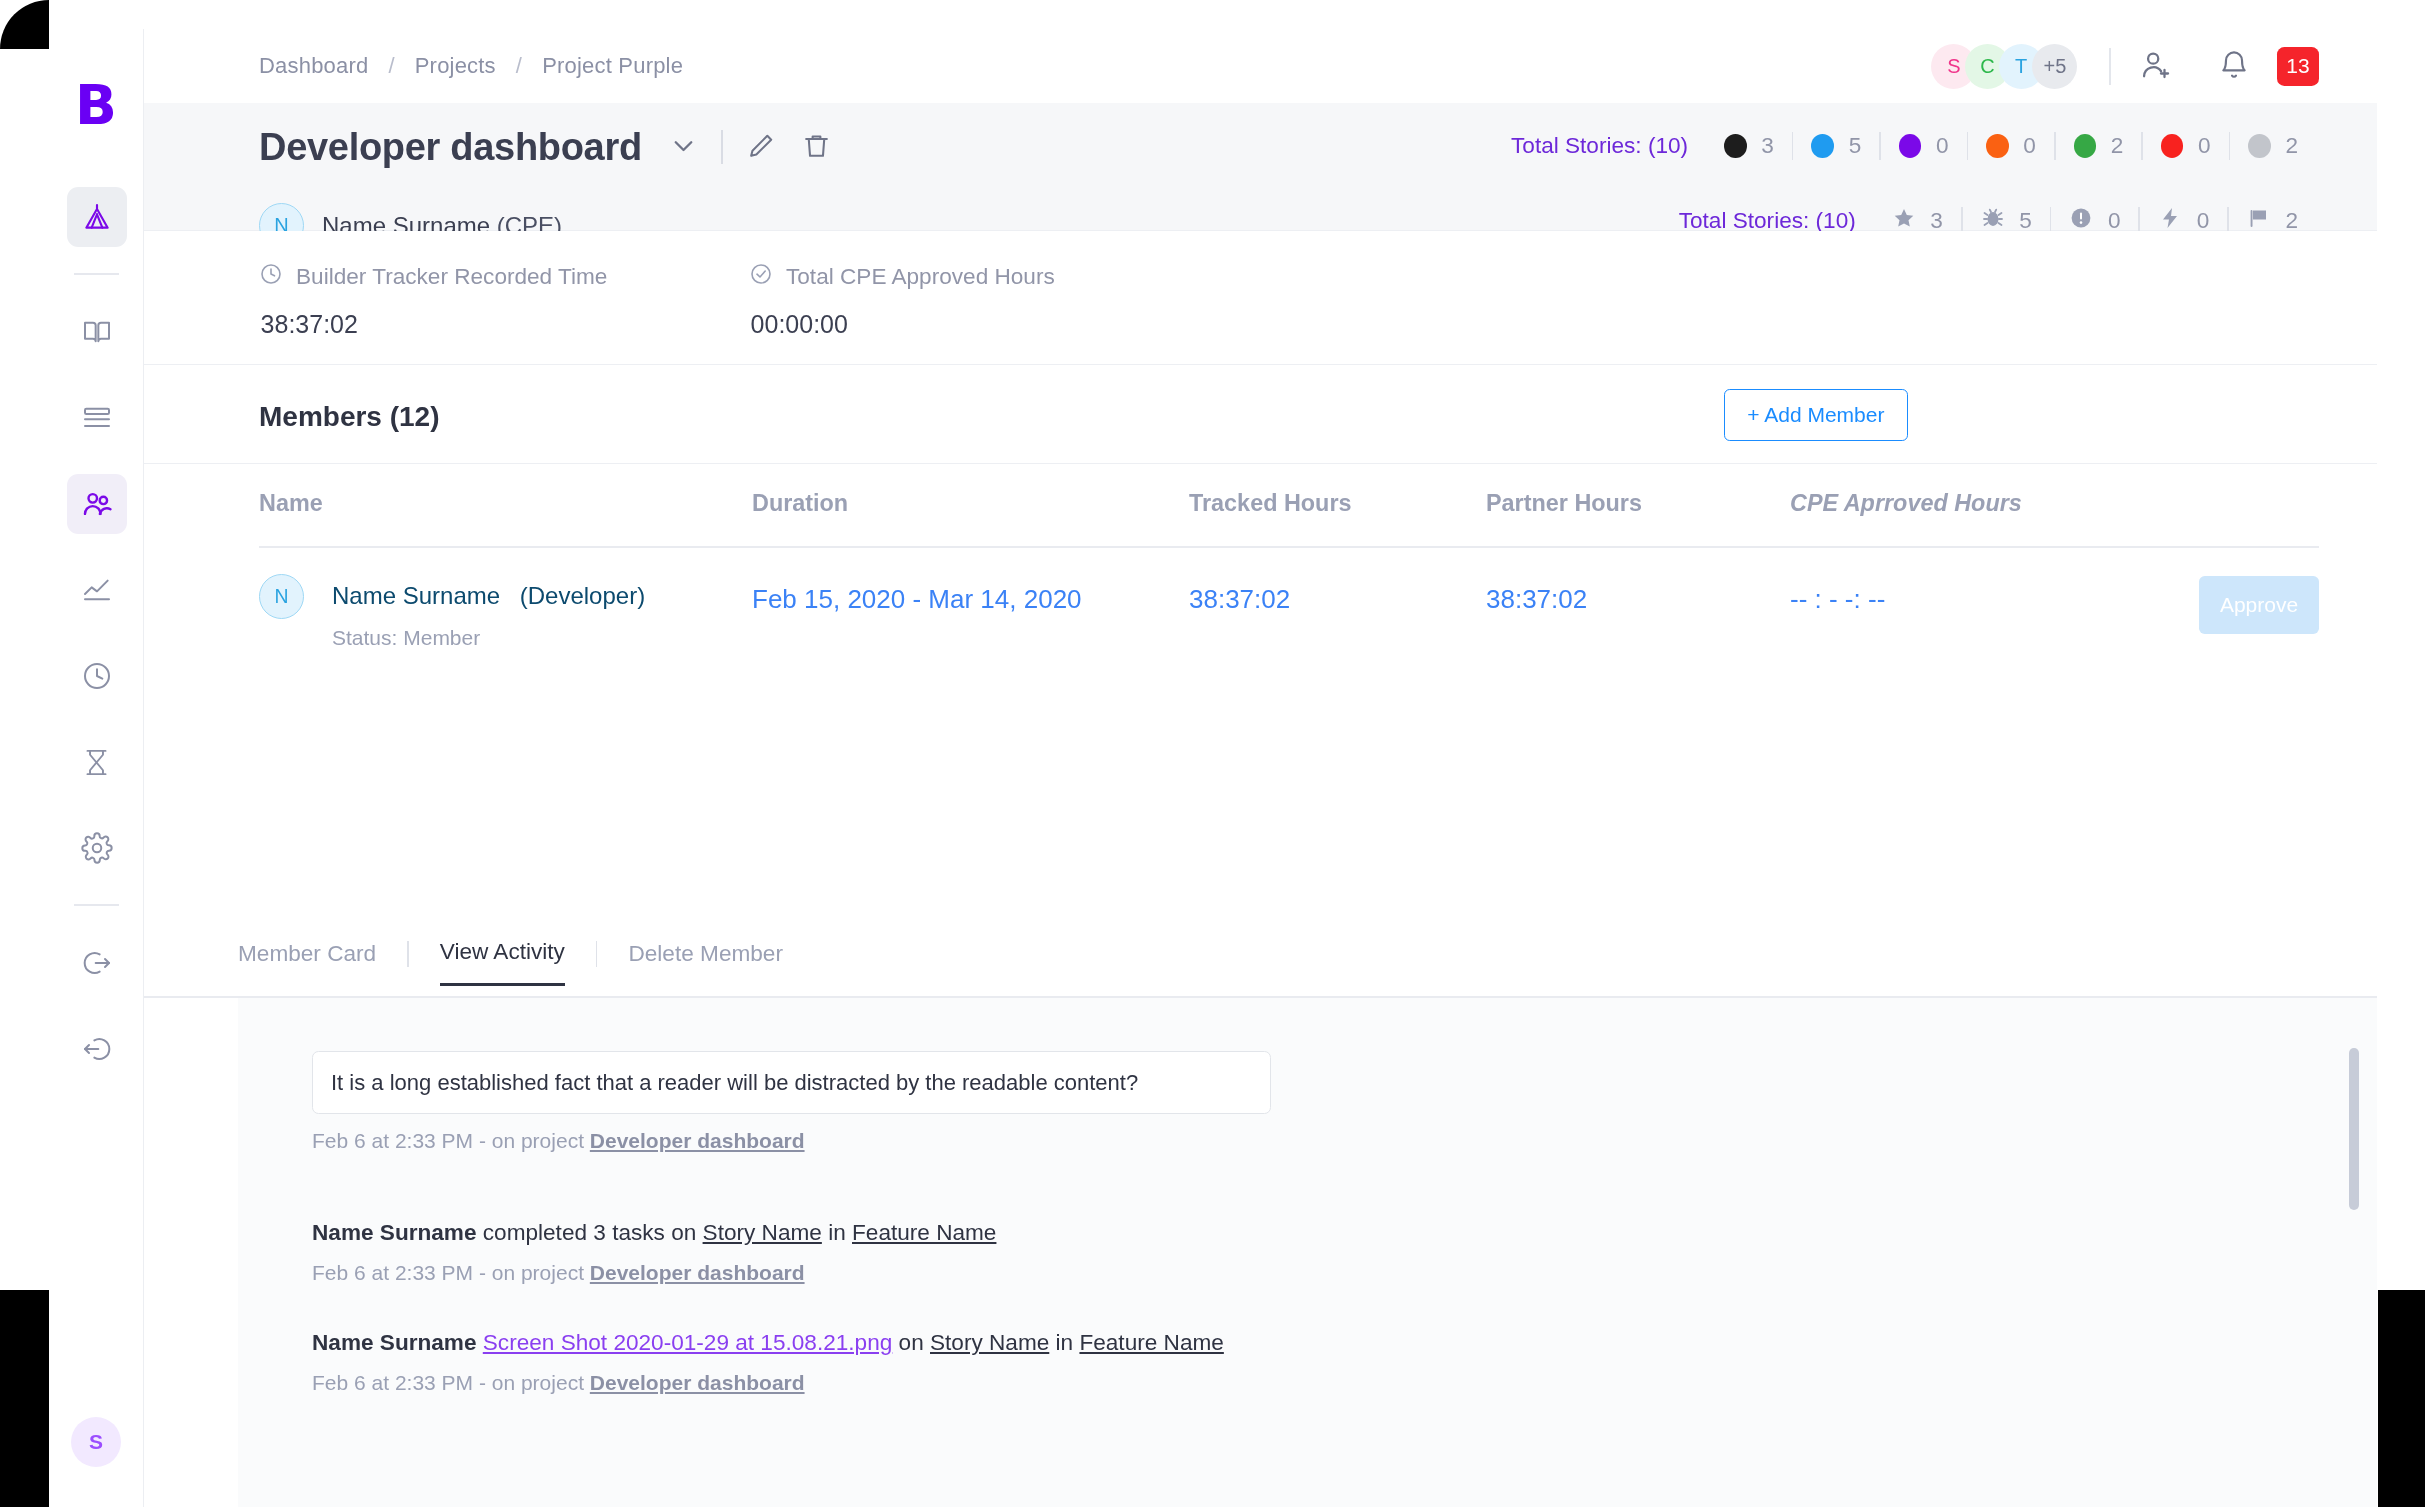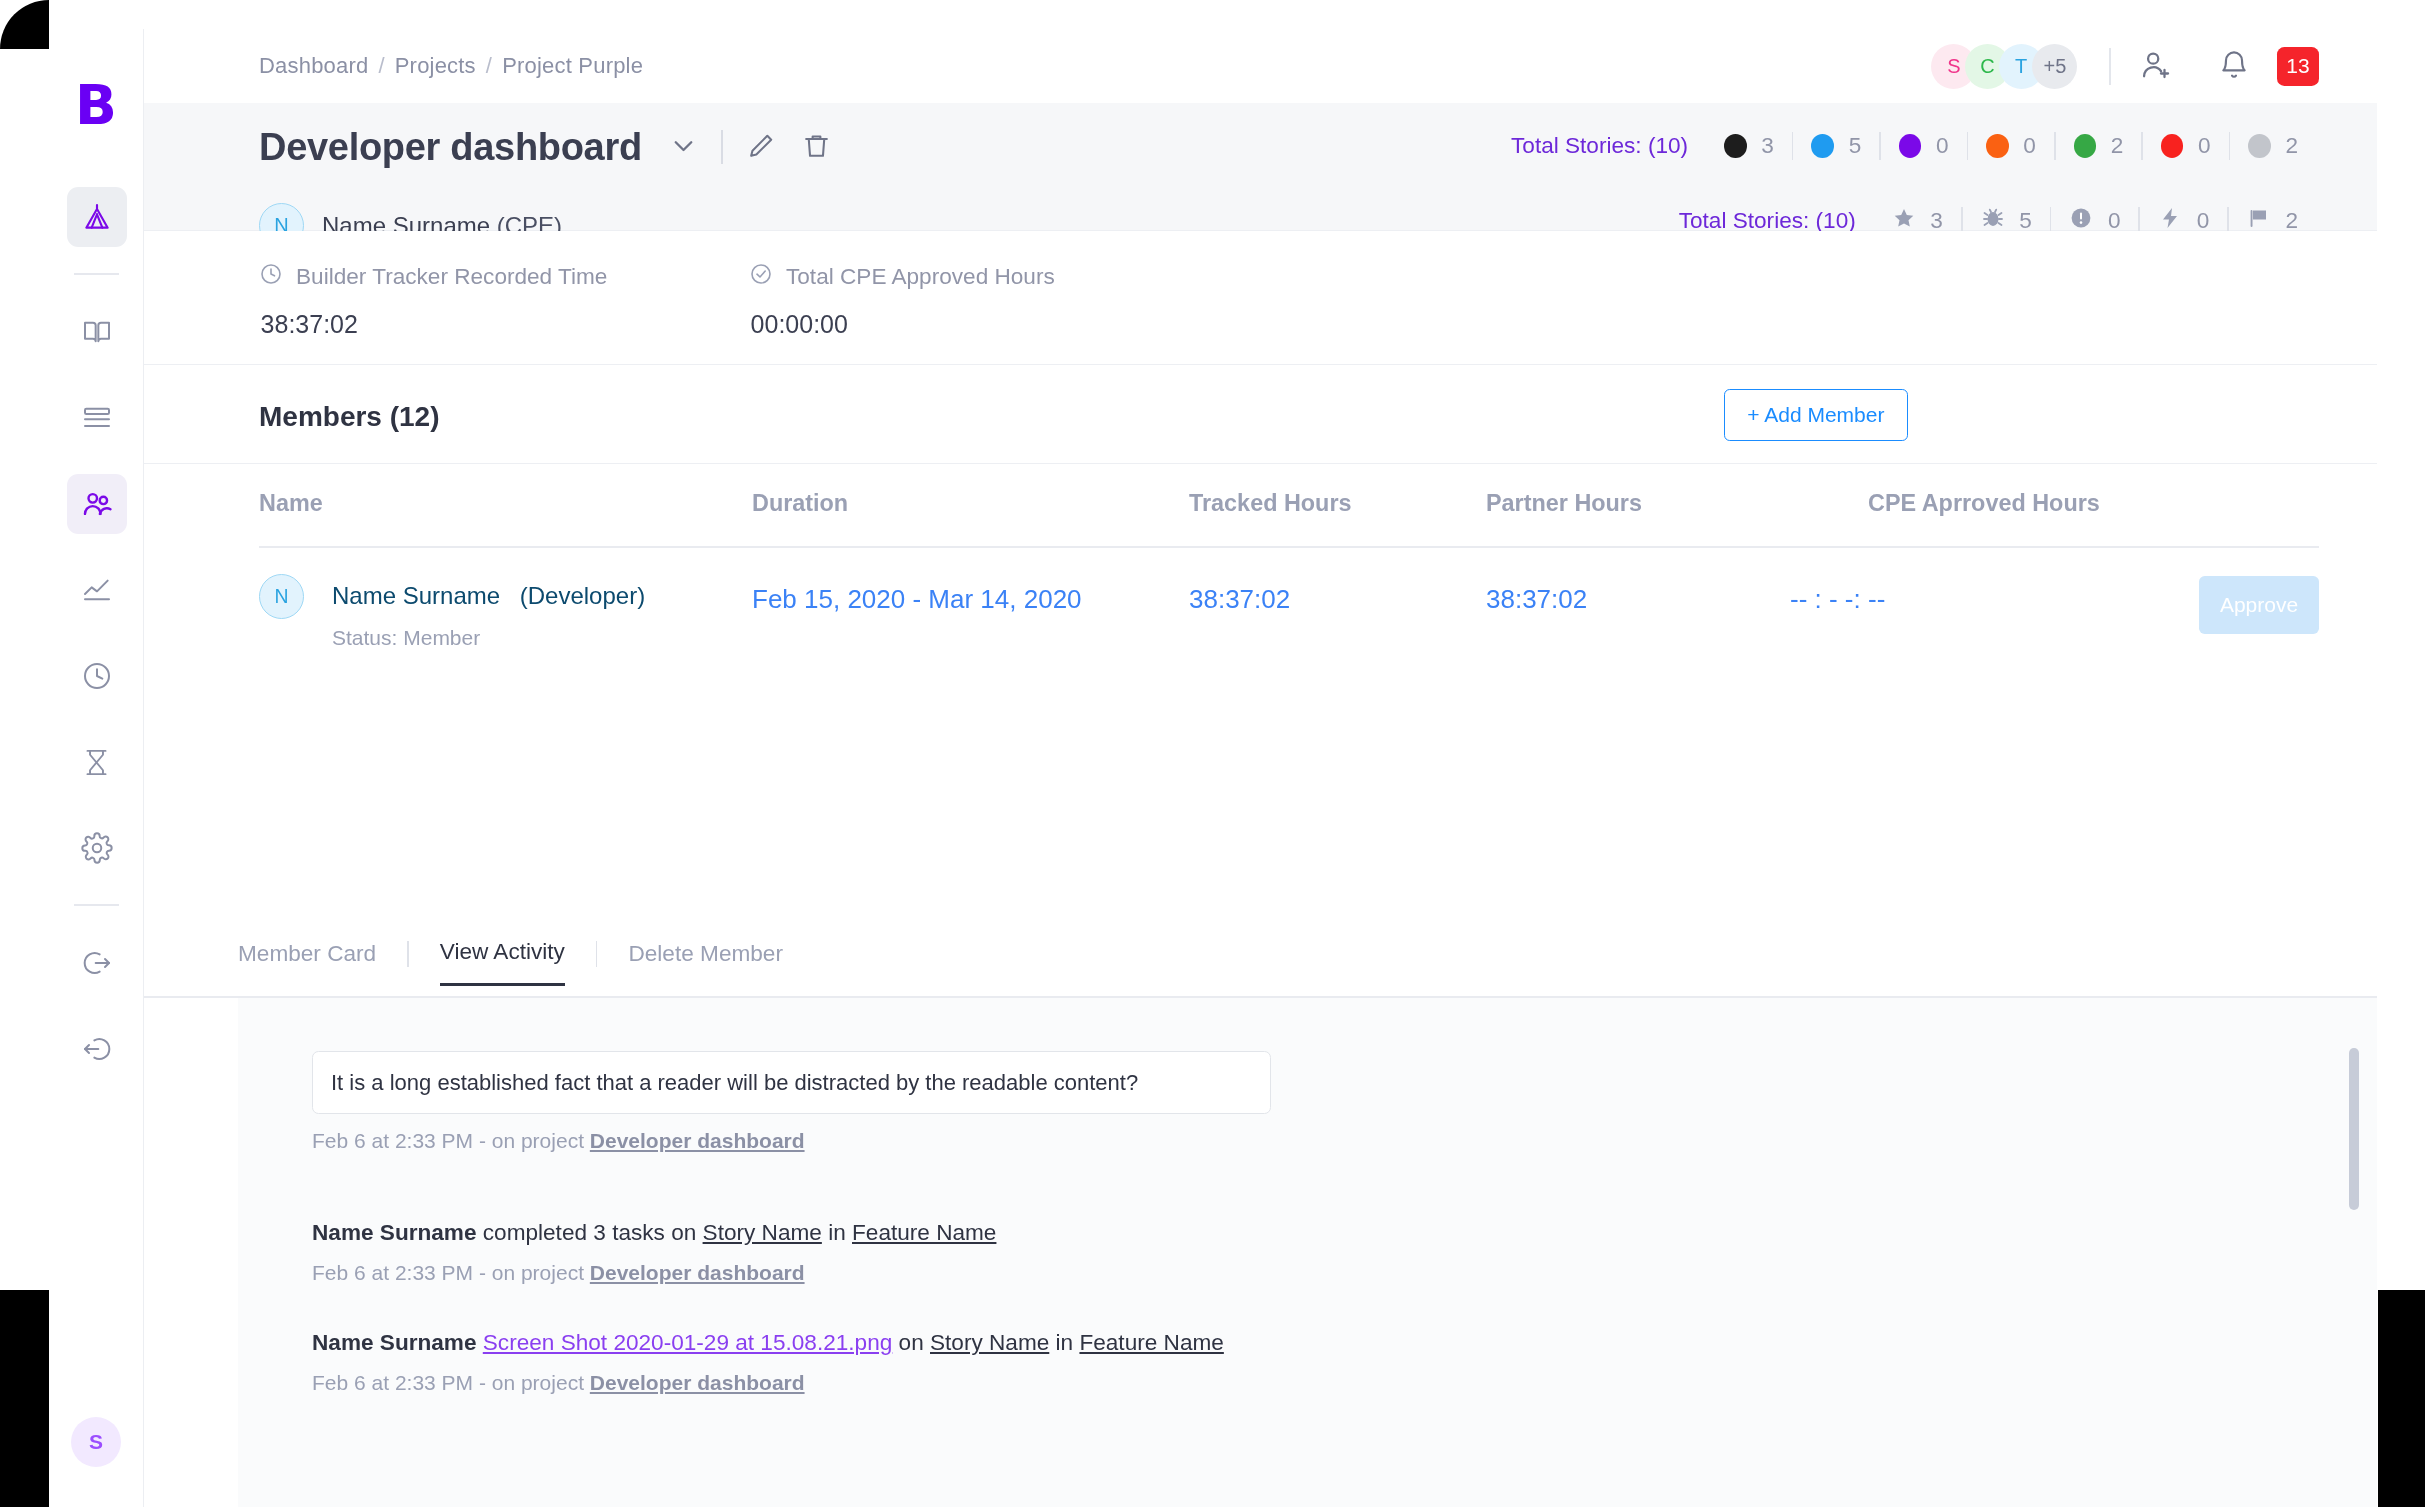--- a/index.html
+++ b/index.html
@@ -63,21 +63,21 @@
     font-size:21px; font-weight:600;
   }
 
   
   #topbar {
     position:absolute; left:95px; top:0; width:2233px; height:74px;
     background:#ffffff; display:flex; align-items:center;
   }
   #breadcrumb {
     margin-left:115px; font-size:22px; color:#8b90a5; letter-spacing:0.2px;
-    display:flex; align-items:flex-start; gap:10px; white-space:nowrap;
+    display:flex; align-items:flex-start; gap:20px; white-space:nowrap;
   }
   #breadcrumb .sep { color:#b9bdcc; }
   #breadcrumb .crumb { cursor:pointer; }
 
   #topbar-right {
     position:absolute; right:58px; top:0; height:74px;
     display:flex; align-items:center; gap:0;
   }
   .avatar-stack { display:flex; align-items:center; }
   .avatar-stack .av {
@@ -192,21 +192,21 @@
   
   #table-head {
     position:absolute; left:95px; top:435px; width:2233px; height:84px;
     background:#fff;
   }
   .col { position:absolute; top:26px; font-size:23.4px; color:#9aa0b4; font-weight:700; white-space:nowrap; }
   .col.c1 { left:115px; }
   .col.c2 { left:608px; }
   .col.c3 { left:1045px; }
   .col.c4 { left:1342px; }
-  .col.c5 { left:1724px; }
+  .col.c5 { left:1646px;font-style:italic; }
   #table-head-rule {
     position:absolute; left:115px; right:58px; bottom:0; height:1.6px; background:#e9ebf0;
   }
 
   #member-row {
     position:absolute; left:95px; top:519px; width:2233px; height:199px; background:#fff;
   }
   #member-avatar {
     position:absolute; left:115px; top:26px;
     width:45px; height:45px; border-radius:50%;

